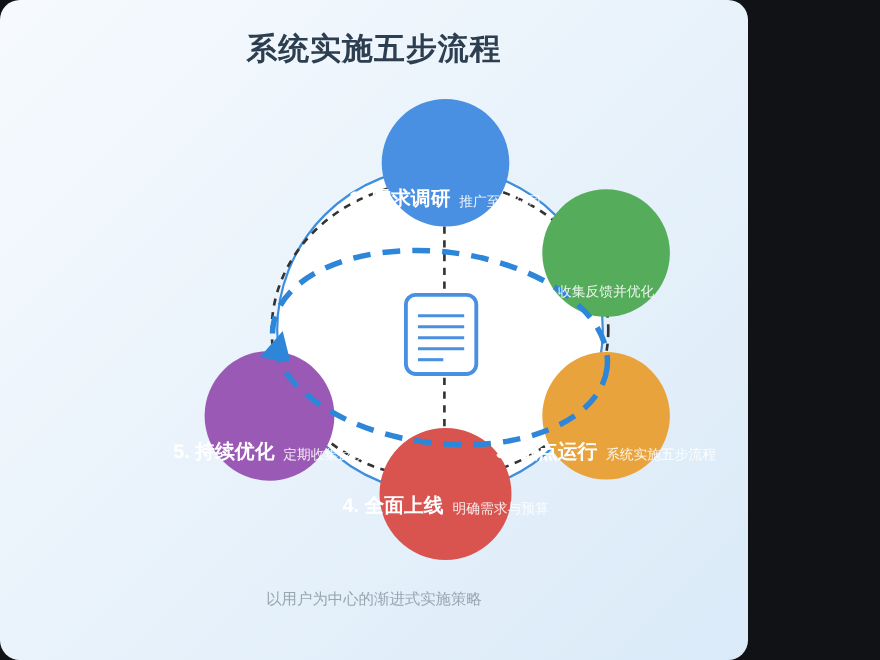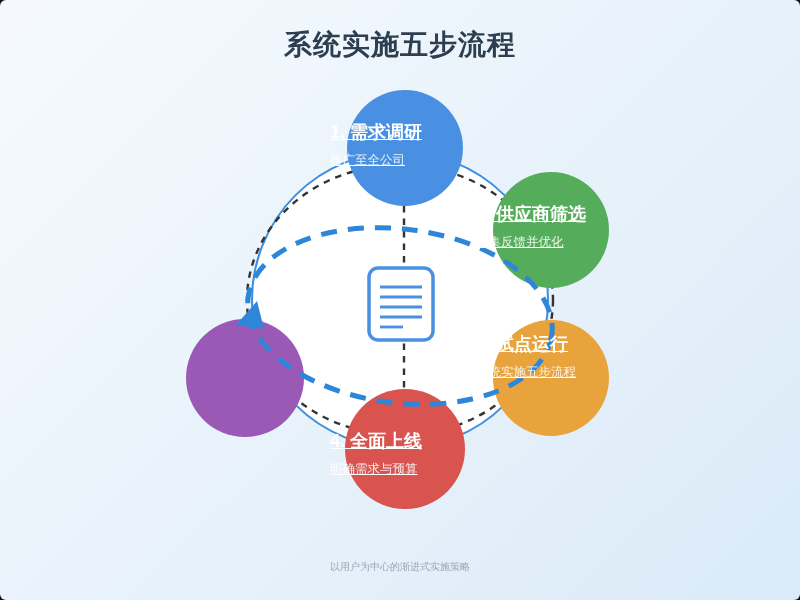--- a/index.html
+++ b/index.html
@@ -1,38 +1,38 @@
 <!DOCTYPE html>
 <html><head>
 <meta charset="utf-8">
 <style>
   html,body{margin:0;padding:0;background:#101216;}
   .card{
-    position:relative;width:800px;height:600px;border-radius:6px;overflow:hidden;
+    position:relative;width:680px;height:600px;border-radius:18px;overflow:hidden;
     background:linear-gradient(135deg,#F6FAFE 0%,#EAF3FB 45%,#DAEAF8 100%);
     font-family:"Liberation Sans","DejaVu Sans",sans-serif;
   }
   .page-title{
     position:absolute;top:26px;left:0;width:100%;text-align:center;
     font-size:28px;font-weight:bold;color:#2C3E50;letter-spacing:1px;
   }
   .diagram-svg{position:absolute;top:0;left:0;}
   .node-text{
-    position:absolute;display:flex;flex-direction:column;align-items:flex-start;
-    justify-content:center;gap:8px;pointer-events:none;text-align:center;color:#FFFFFF;text-decoration:underline;
+    position:absolute;display:flex;flex-direction:row;align-items:flex-end;
+    justify-content:center;gap:8px;pointer-events:none;text-align:center;color:#FFFFFF;
   }
   .node-label{font-size:18px;font-weight:bold;white-space:nowrap;}
   .node-desc{font-size:12.5px;color:rgba(255,255,255,0.88);white-space:nowrap;}
   .footer-summary{
     position:absolute;top:522px;left:0;width:100%;text-align:center;
     font-size:18px;color:#3D4D5C;
   }
   .footer-tagline{
-    position:absolute;top:560px;left:0;width:100%;text-align:center;
-    font-size:10px;color:#98A6B2;
+    position:absolute;top:536px;left:0;width:100%;text-align:center;
+    font-size:14px;color:#98A6B2;
   }
 </style>
 </head>
 <body>
 
 <div class="card">
 
   <div class="page-title">系统实施五步流程</div>
 
   <svg class="diagram-svg" width="800" height="600" viewBox="0 0 800 600">
@@ -61,30 +61,33 @@
     <ellipse cx="400" cy="316" rx="153" ry="87" fill="none" stroke-width="5" stroke-dasharray="16 11" transform="rotate(7 400 316)" stroke="#2E86D9"></ellipse>
     <polygon points="236,325 257,301 264,329" fill="#2E86D9"></polygon>
   </svg>
 
   <div class="node-text" style="left:330px;top:96px;width:150px;height:96px;">
     <div class="node-label">1. 需求调研</div>
     <div class="node-desc">推广至全公司</div>
   </div>
 
   <div class="node-text" style="left:476px;top:178px;width:150px;height:96px;">
-    <div class="node-label">2. 供应商筛选</div>
     <div class="node-desc">收集反馈并优化</div>
   </div>
 
-  <div class="node-text" style="left:476px;top:308px;width:150px;height:96px;">
+  <div class="node-text" style="left:476px;top:326px;width:150px;height:96px;">
     <div class="node-label">3. 试点运行</div>
     <div class="node-desc">系统实施五步流程</div>
   </div>
 
-  <div class="node-text" style="left:330px;top:405px;width:150px;height:96px;">
+  <div class="node-text" style="left:330px;top:375px;width:150px;height:96px;">
     <div class="node-label">4. 全面上线</div>
     <div class="node-desc">明确需求与预算</div>
   </div>
 
+  <div class="node-text" style="left:170px;top:326px;width:150px;height:96px;">
+    <div class="node-label">5. 持续优化</div>
+    <div class="node-desc">定期收集反馈</div>
+  </div>
 
   <div class="footer-tagline">以用户为中心的渐进式实施策略</div>
 
 </div>
 
 </body></html>

